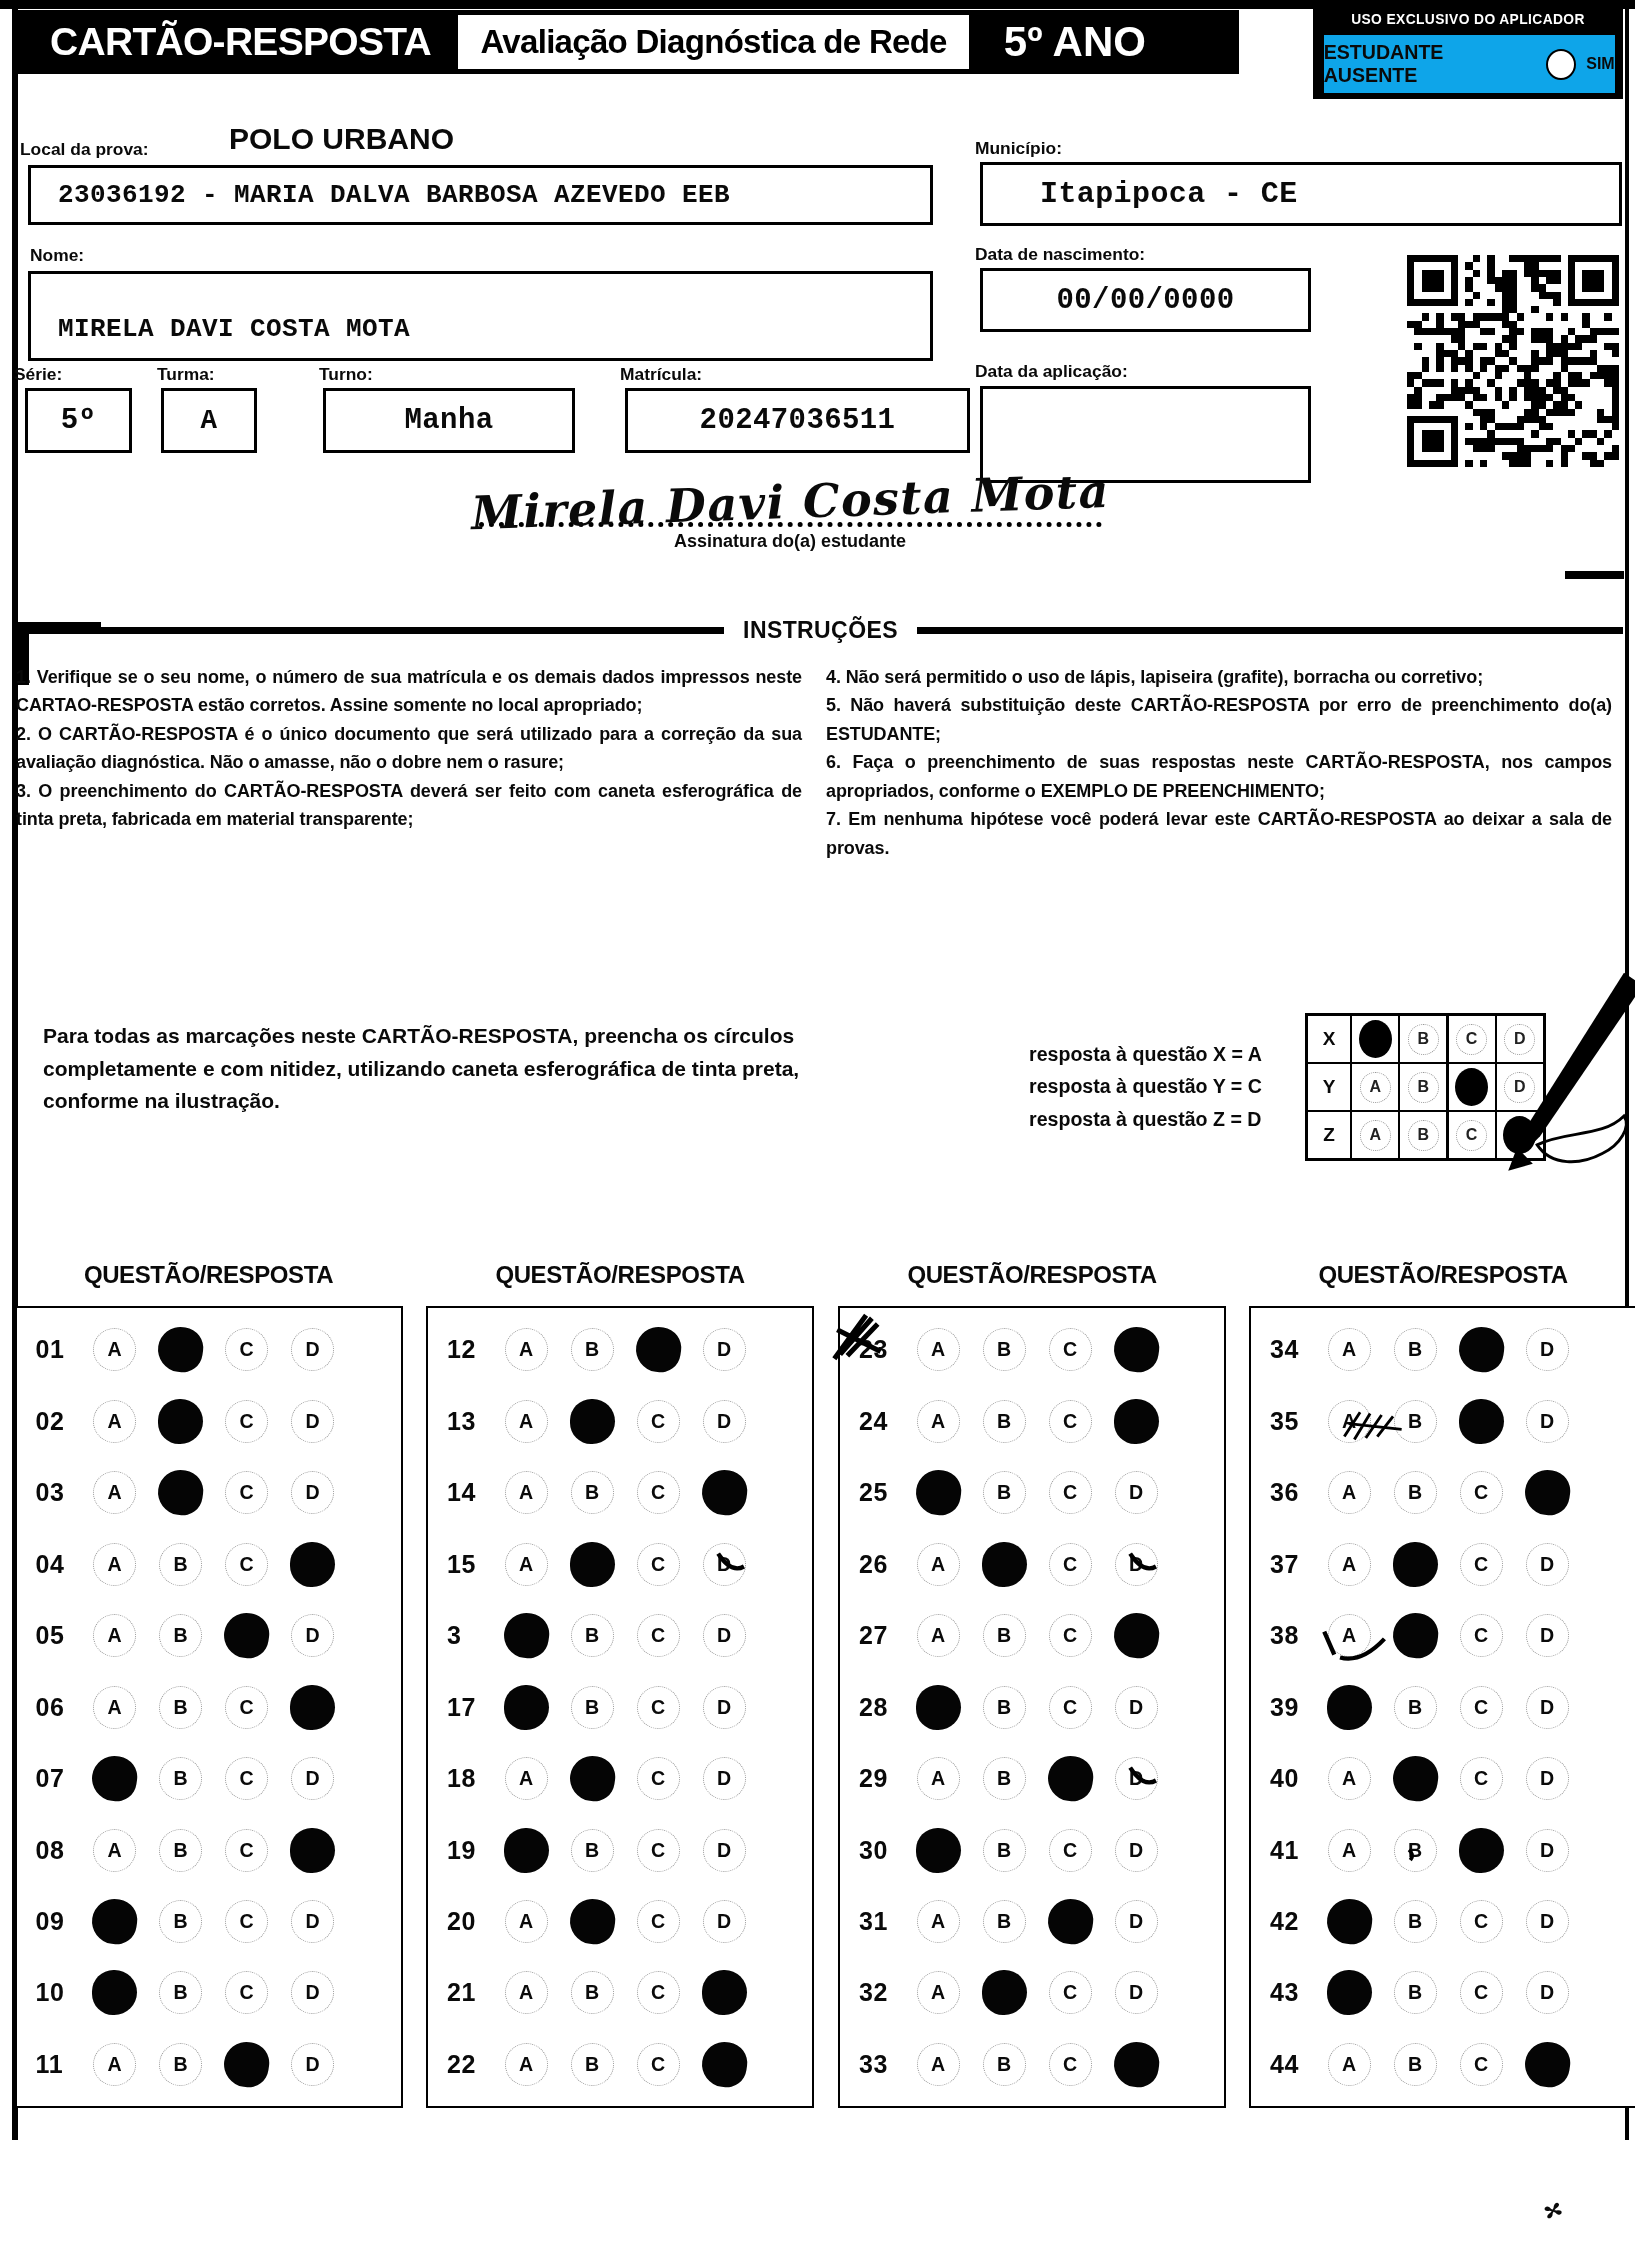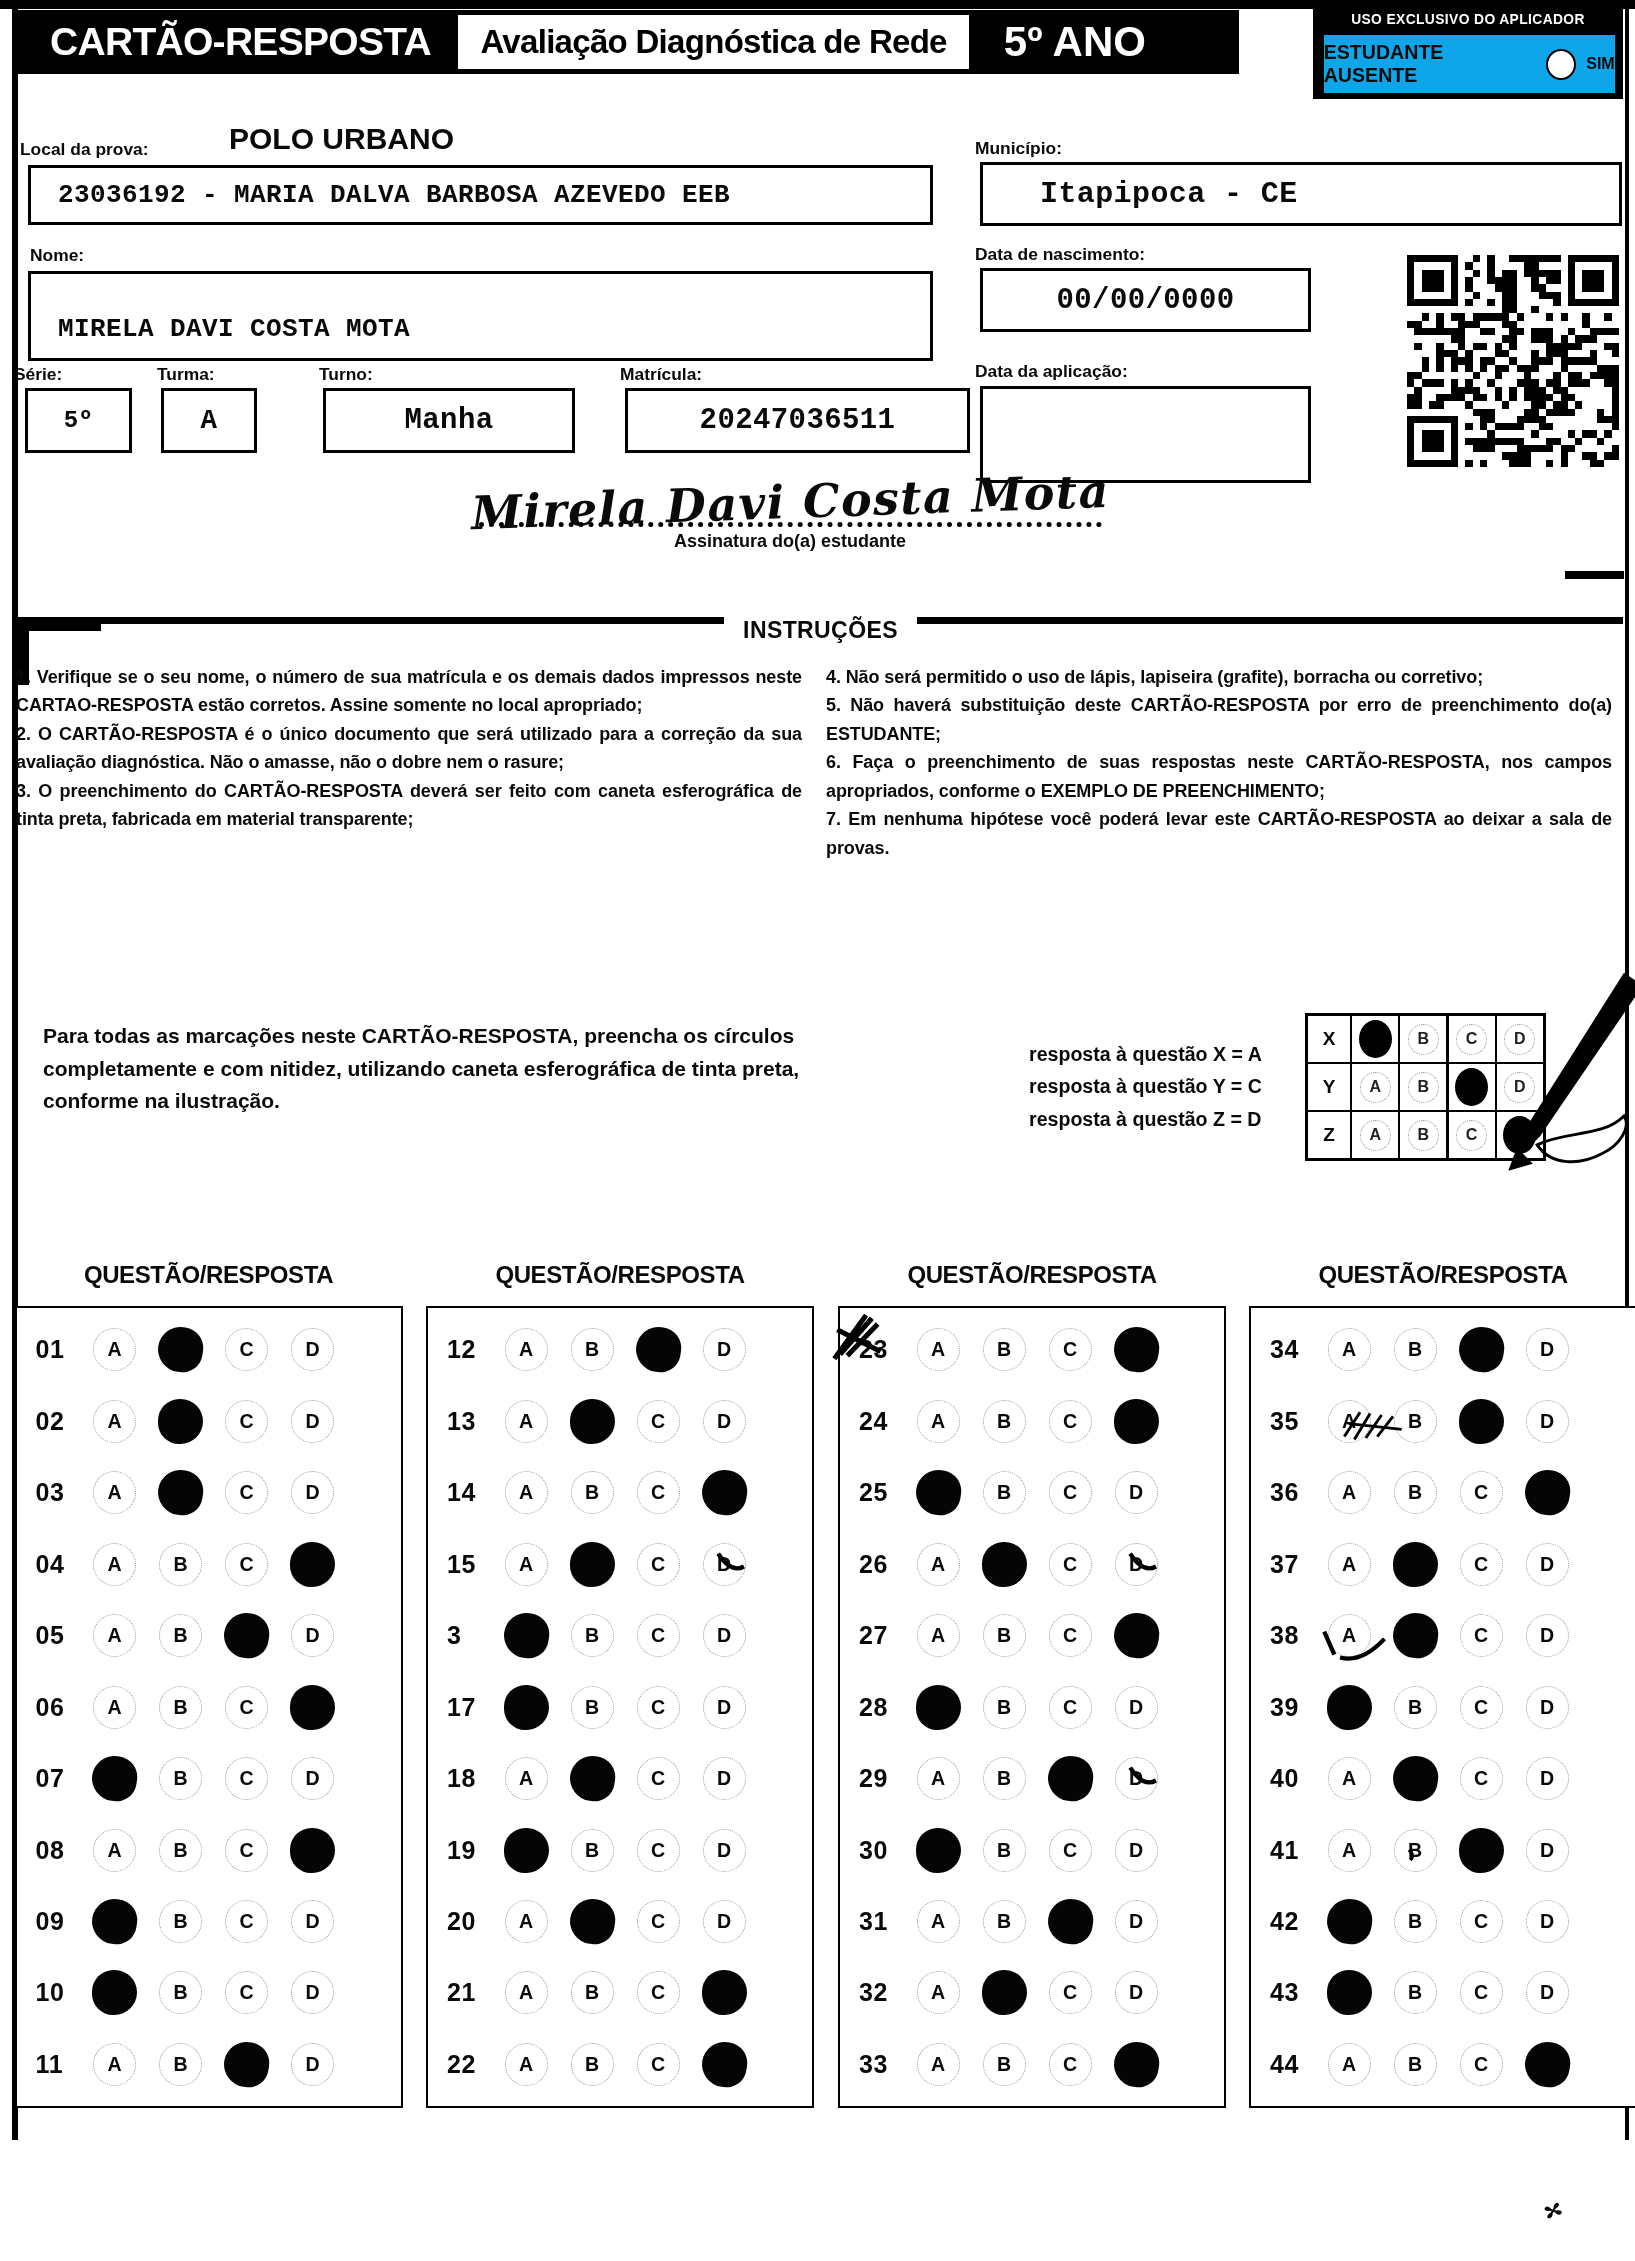--- a/index.html
+++ b/index.html
@@ -35,21 +35,21 @@
   .fbox .v{font-size:26px;font-weight:700;letter-spacing:0.4px;}
 
   
   .sig-wrap{position:absolute;left:464px;top:475px;width:652px;text-align:center;}
   .sig-script{font-family:"DejaVu Serif",serif;font-style:italic;font-size:46px;font-weight:700;
               transform:rotate(-2deg);display:inline-block;letter-spacing:1.4px;}
   .sig-line{border-bottom:5px dotted #000;width:623px;margin:-7.2px auto 4.3px auto;}
   .sig-caption{font-size:18px;font-weight:700;}
 
   
-  .instr-head{position:absolute;left:18px;top:617px;width:1605px;display:flex;align-items:flex-start;}
+  .instr-head{position:absolute;left:18px;top:617px;width:1605px;display:flex;align-items:center;}
   .instr-rule{flex:1;height:6.5px;background:#000;}
   .instr-title{font-size:23px;font-weight:700;margin:0 19px;letter-spacing:0.4px;}
   .instr-col{position:absolute;top:663px;width:786px;font-size:18px;font-weight:700;line-height:1.58;
              text-align:justify;letter-spacing:-0.1px;}
   .instr-col p{margin:0;}
   .instr-left{left:16px;}
   .instr-right{left:826px;}
 
   
   .example-text{position:absolute;left:43px;top:1020px;width:790px;font-size:21px;font-weight:700;line-height:1.55;}
@@ -536,21 +536,21 @@
       <rect x="15" y="28" width="1" height="1" fill="#000"></rect>
       <rect x="16" y="28" width="1" height="1" fill="#000"></rect>
       <rect x="19" y="28" width="1" height="1" fill="#000"></rect>
       <rect x="21" y="28" width="1" height="1" fill="#000"></rect>
       <rect x="25" y="28" width="1" height="1" fill="#000"></rect>
       <rect x="26" y="28" width="1" height="1" fill="#000"></rect>
     </svg>
 
   <div class="lbl" style="left:14px;top:364px;">Série:</div>
   <div class="fbox" style="left:25px;top:388px;width:101px;height:59px;justify-content:center;">
-    <span class="v" style="font-size:24px;">5º</span>
+    <span class="v" style="font-size:29px;">5º</span>
   </div>
 
   <div class="lbl" style="left:157px;top:364px;">Turma:</div>
   <div class="fbox" style="left:161px;top:388px;width:90px;height:59px;justify-content:center;">
     <span class="v" style="font-size:27.5px;">A</span>
   </div>
 
   <div class="lbl" style="left:319px;top:364px;">Turno:</div>
   <div class="fbox" style="left:323px;top:388px;width:246px;height:59px;justify-content:center;">
     <span class="v" style="font-size:29px;">Manha</span>

